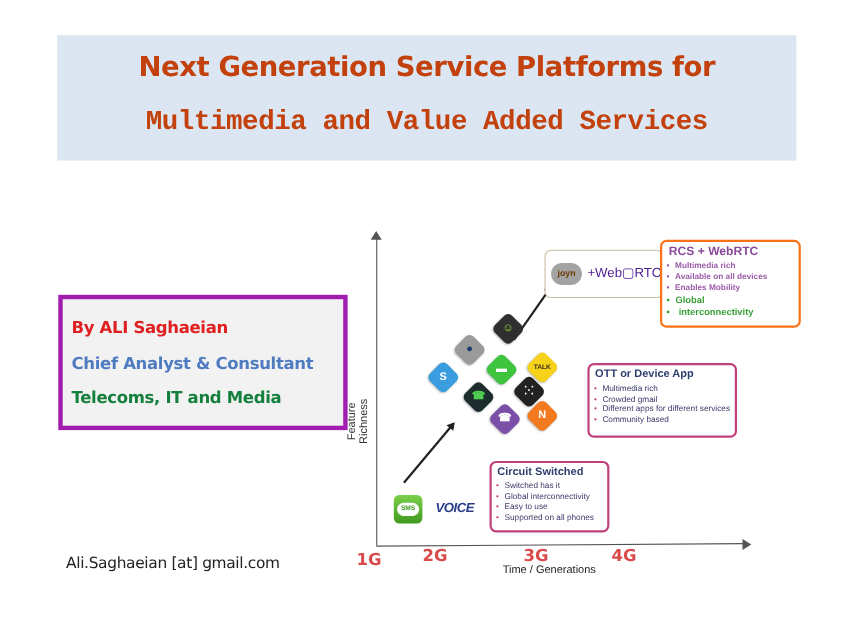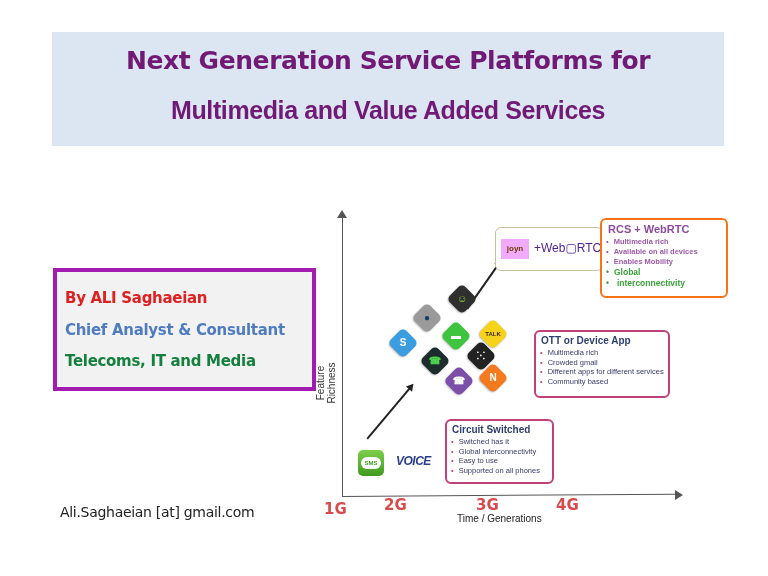--- a/index.html
+++ b/index.html
@@ -1,22 +1,22 @@
 <!DOCTYPE html>
 <html><head>
 <meta charset="utf-8">
 <style>
   html, body { margin:0; padding:0; }
   body { width:768px; height:576px; background:#ffffff; position:relative; overflow:hidden;
          font-family:"Liberation Sans", sans-serif; }
   .title-box { position:absolute; left:52px; top:32px; width:672px; height:114px; background:#dce6f2; }
   .title-l1 { position:absolute; left:0; right:0; top:14px; text-align:center; font-family:"DejaVu Sans", sans-serif;
-              font-weight:bold; font-size:25px; color:#701a75; letter-spacing:-0.4px; }
-  .title-l2 { position:absolute; left:0; right:0; top:64px; text-align:center; font-family:Liberation Sans, sans-serif;
-              font-weight:bold; font-size:25px; color:#701a75; letter-spacing:-0.4px; }
+              font-weight:bold; font-size:25px; color:#c2410c; letter-spacing:-0.4px; }
+  .title-l2 { position:absolute; left:0; right:0; top:64px; text-align:center; font-family:Liberation Mono, monospace;
+              font-weight:bold; font-size:25px; color:#c2410c; letter-spacing:-0.4px; }
   .author-box { position:absolute; left:53px; top:268px; width:255px; height:115px; background:#f2f2f2; border:4px solid #a21caf; }
   .author-box div { position:absolute; left:8px; font-family:"DejaVu Sans", sans-serif; font-weight:bold; font-size:15px; letter-spacing:-0.3px; white-space:nowrap; }
   .a1 { top:17px; color:#e02020; }
   .a2 { top:49px; color:#4f7cc1; }
   .a3 { top:80px; color:#15803d; }
   .email { position:absolute; left:60px; top:504px; font-size:14px; color:#222; font-family:"DejaVu Sans", sans-serif; letter-spacing:-0.3px; }
 
   .diagram { position:absolute; left:312px; top:200px; width:440px; height:330px; }
   .y-axis { position:absolute; left:30px; top:14px; width:1px; height:282px; background:#555; }
   .y-arrow { position:absolute; left:25px; top:10px; width:0; height:0; border-left:5px solid transparent; border-right:5px solid transparent; border-bottom:8px solid #555; }
@@ -26,21 +26,21 @@
   .gen { position:absolute; top:300px; font-family:"DejaVu Sans", sans-serif; font-weight:bold; font-size:15px; color:#d94a4a; }
   .x-title { position:absolute; left:145px; top:313px; font-size:10px; color:#222; }
 
   .box-rcs { position:absolute; left:288px; top:18px; width:124px; height:76px; border:2px solid #f97316; border-radius:6px; background:#fff; }
   .box-rcs .h { position:absolute; left:6px; top:3px; font-size:11px; font-weight:bold; color:#8a4a9a; }
   .box-rcs ul { position:absolute; left:4px; top:17px; margin:0; padding:0; list-style:none; font-size:7.5px; font-weight:bold; color:#9c5ba8; line-height:10px; }
   .box-rcs li::before { content:"•"; margin-right:5px; }
   .box-rcs li.green { color:#3aa03a; font-size:8.5px; line-height:11px; }
 
   .box-joyn { position:absolute; left:183px; top:27px; width:106px; height:42px; border:1px solid #c9c0a0; border-radius:6px; background:#fff; }
-  .joyn-logo { position:absolute; left:5px; top:11px; width:28px; height:20px; border-radius:0; background:#f0abfc; font-size:8px; font-weight:bold; color:#6b3b00; text-align:center; line-height:20px; }
+  .joyn-logo { position:absolute; left:5px; top:11px; width:28px; height:20px; border-radius:10px; background:#a3a3a3; font-size:8px; font-weight:bold; color:#6b3b00; text-align:center; line-height:20px; }
   .webrtc { position:absolute; left:38px; top:13px; font-size:12px; color:#4c1d95; }
 
   .box-ott { position:absolute; left:222px; top:130px; width:132px; height:64px; border:2px solid #c0407a; border-radius:6px; background:#fff; }
   .box-ott .h { position:absolute; left:5px; top:3px; font-size:10px; font-weight:bold; color:#2e3e6e; }
   .box-ott ul, .box-cs ul { position:absolute; left:4px; margin:0; padding:0; list-style:none; font-size:7.5px; color:#3a3a6a; line-height:9.5px; }
   .box-ott ul { top:16px; }
   .box-ott li::before, .box-cs li::before { content:"•"; color:#c0407a; margin-right:5px; }
 
   .box-cs { position:absolute; left:133px; top:219px; width:105px; height:61px; border:2px solid #c0407a; border-radius:6px; background:#fff; }
   .box-cs .h { position:absolute; left:5px; top:3px; font-size:10px; font-weight:bold; color:#2e3e6e; }

